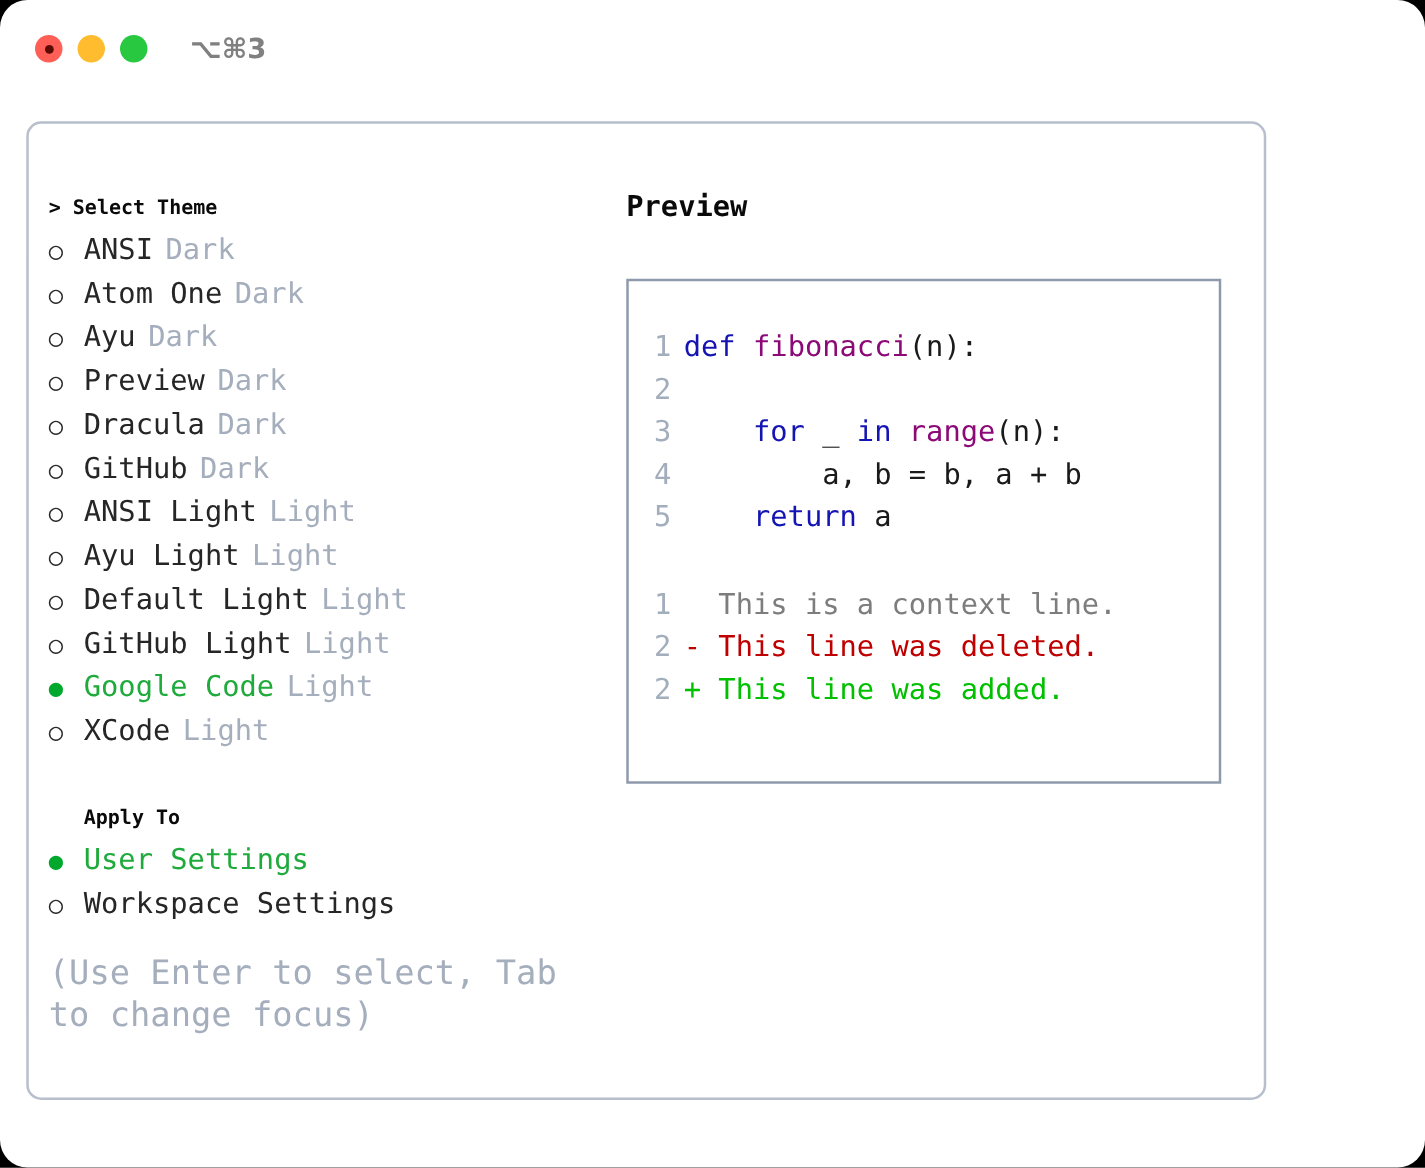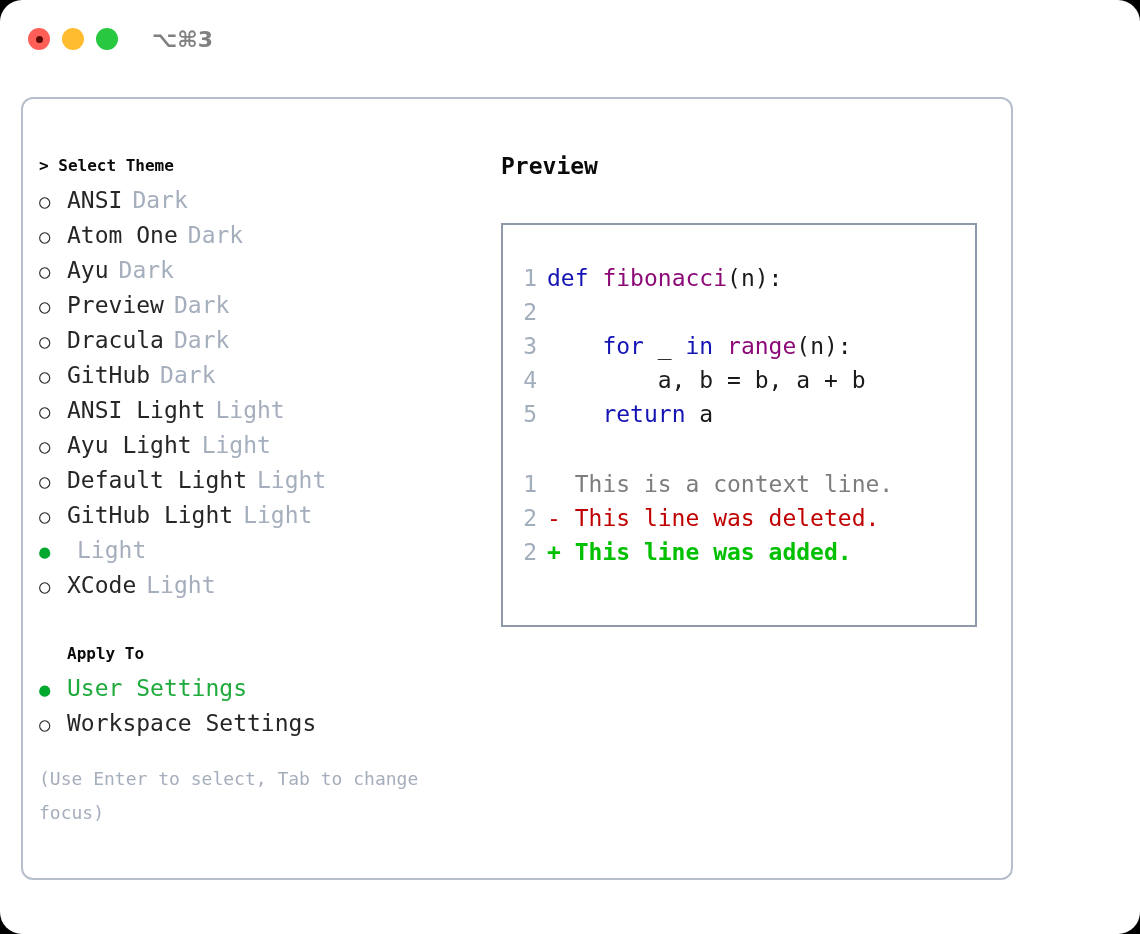--- a/index.html
+++ b/index.html
@@ -125,21 +125,21 @@
     margin-left: 10px;
   }
 
   .spacer-block { height: 34px; }
 
   #hint {
     position: absolute;
     left: 16px;
     top: 663px;
     width: 420px;
-    font-size: 18px;
+    font-size: 27px;
     line-height: 34px;
     color: #a5aebc;
     font-family: "DejaVu Sans Mono", "Liberation Mono", monospace;
   }
 
   
   #right-col {
     position: absolute;
     left: 478px;
     top: 50px;
@@ -179,21 +179,21 @@
   .code-text { color: #1a1a1a; }
 
   .tok-kw  { color: #1414b4; }
   .tok-fn  { color: #8c0a78; }
   .tok-num { color: #0c7b7b; }
   .tok-pl  { color: #1a1a1a; }
 
   .diff-gap { height: 36px; }
   .diff-ctx { color: #7d7d7d; }
   .diff-del { color: #c00000; }
-  .diff-add { color: #00c000; font-weight: bold; }
+  .diff-add { color: #00c000; }
 </style>
 </head>
 <body>
 
 <div id="window">
 
   <div id="titlebar">
     <div class="lights">
       <div class="light" id="light-0" style="background: rgb(255, 95, 87);">
         <span class="inner-dot"></span>
@@ -213,21 +213,21 @@
             <div class="opt-row"><span class="bullet">○</span><span class="opt-label">ANSI</span><span class="opt-cat">Dark</span></div>
             <div class="opt-row"><span class="bullet">○</span><span class="opt-label">Atom One</span><span class="opt-cat">Dark</span></div>
             <div class="opt-row"><span class="bullet">○</span><span class="opt-label">Ayu</span><span class="opt-cat">Dark</span></div>
             <div class="opt-row"><span class="bullet">○</span><span class="opt-label">Preview</span><span class="opt-cat">Dark</span></div>
             <div class="opt-row"><span class="bullet">○</span><span class="opt-label">Dracula</span><span class="opt-cat">Dark</span></div>
             <div class="opt-row"><span class="bullet">○</span><span class="opt-label">GitHub</span><span class="opt-cat">Dark</span></div>
             <div class="opt-row"><span class="bullet">○</span><span class="opt-label">ANSI Light</span><span class="opt-cat">Light</span></div>
             <div class="opt-row"><span class="bullet">○</span><span class="opt-label">Ayu Light</span><span class="opt-cat">Light</span></div>
             <div class="opt-row"><span class="bullet">○</span><span class="opt-label">Default Light</span><span class="opt-cat">Light</span></div>
             <div class="opt-row"><span class="bullet">○</span><span class="opt-label">GitHub Light</span><span class="opt-cat">Light</span></div>
-            <div class="opt-row selected"><span class="bullet on">●</span><span class="opt-cat">Light</span></div>
+            <div class="opt-row selected"><span class="bullet on">●</span><span class="opt-label">Google Code</span><span class="opt-cat">Light</span></div>
             <div class="opt-row"><span class="bullet">○</span><span class="opt-label">XCode</span><span class="opt-cat">Light</span></div>
           </div>
 
         <div class="spacer-block"></div>
 
         <div class="section-head indent">Apply To</div>
         <div id="apply-items">
             <div class="opt-row selected"><span class="bullet on">●</span><span class="opt-label">User Settings</span></div>
             <div class="opt-row"><span class="bullet">○</span><span class="opt-label">Workspace Settings</span></div>
           </div>

